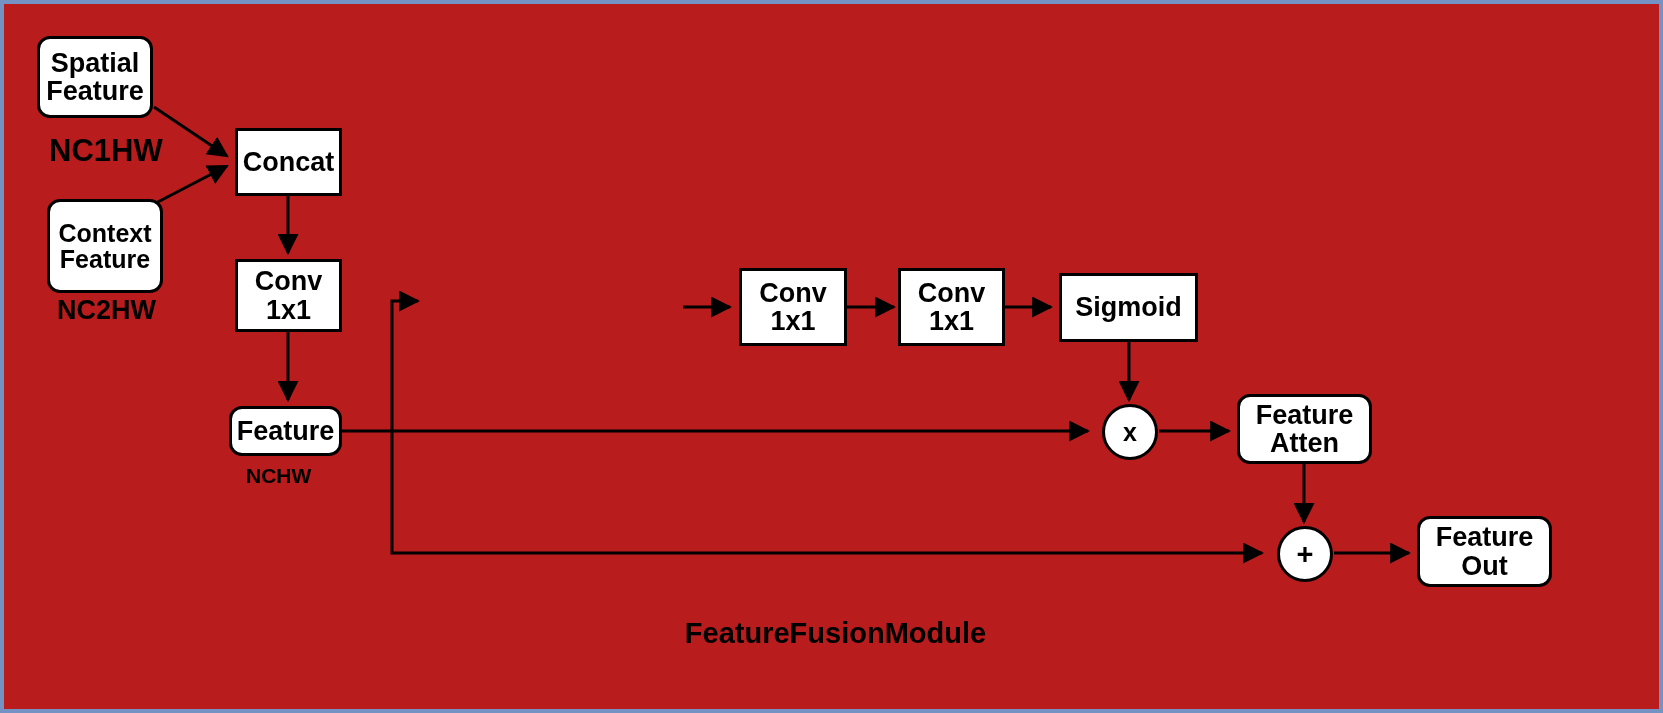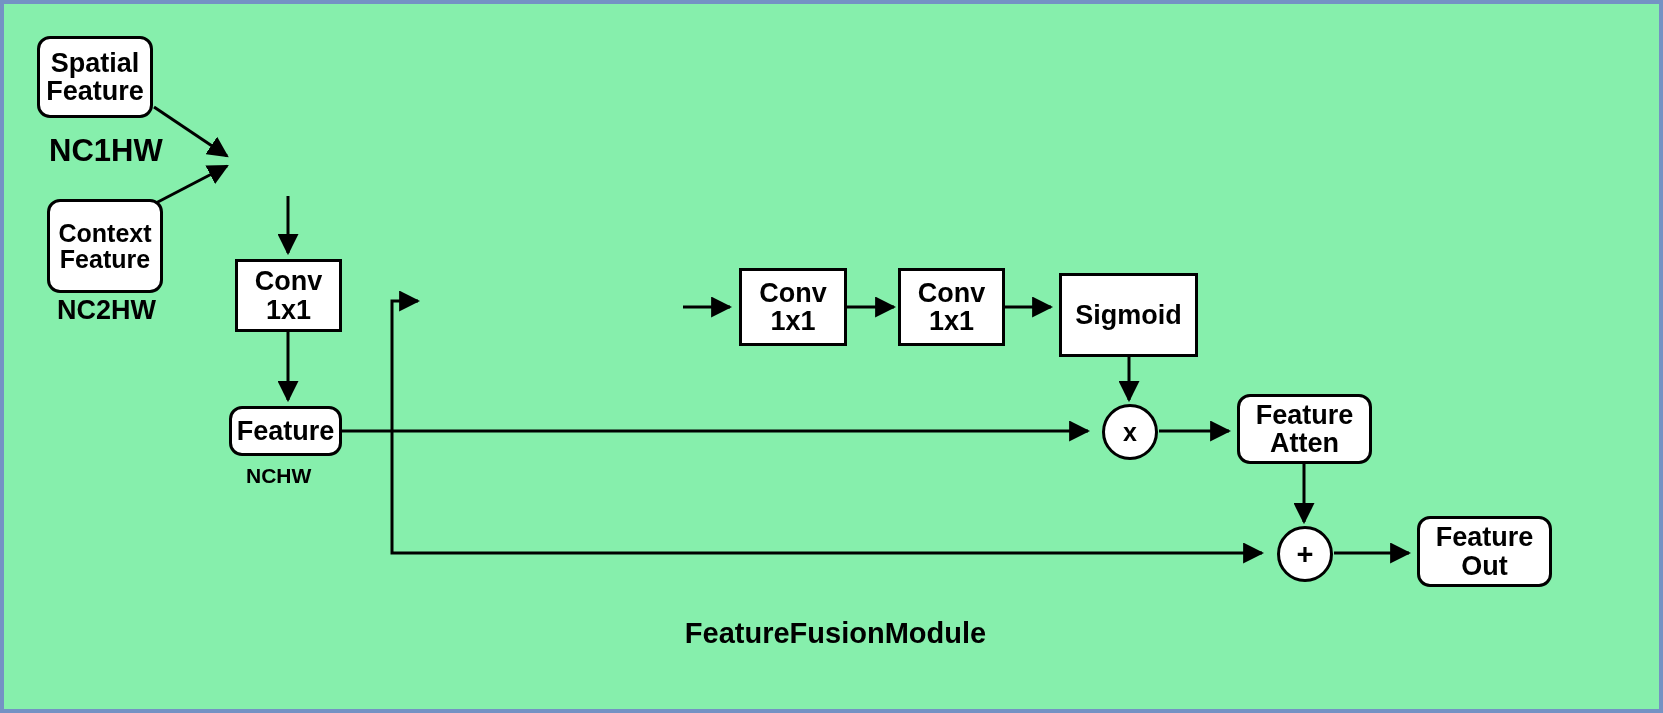--- a/index.html
+++ b/index.html
@@ -4,21 +4,21 @@
 <style>
   html, body {
     margin: 0;
     padding: 0;
     background: #ffffff;
   }
   #canvas {
     position: relative;
     width: 1663px;
     height: 713px;
-    background: #86efac;
+    background: #b91c1c;
     border: 4px solid #7492c4;
     box-sizing: border-box;
     overflow: hidden;
     font-family: "Liberation Sans", sans-serif;
   }
   #svg-layer {
     position: absolute;
     left: 0;
     top: 0;
     width: 1663px;
@@ -111,35 +111,36 @@
   </svg>
 
   <div class="node rounded" style="left:33px; top:32px; width:116px; height:82px; font-size:27px;">Spatial
 Feature</div>
   <div class="caption" style="left:45px; top:129px; font-size:31px;">NC1HW</div>
 
   <div class="node rounded" style="left:43px; top:195px; width:116px; height:94px; font-size:25px;">Context
 Feature</div>
   <div class="caption" style="left:53px; top:291px; font-size:27px;text-align:center;">NC2HW</div>
 
+  <div class="node" style="left:231px; top:124px; width:107px; height:68px; font-size:27px;">Concat</div>
 
   <div class="node" style="left:231px; top:255px; width:107px; height:73px; font-size:27px;">Conv
 1x1</div>
 
   <div class="node rounded" style="left:225px; top:402px; width:113px; height:50px; font-size:27px;">Feature</div>
   <div class="caption" style="left:242px; top:460px; font-size:21px;">NCHW</div>
 
 
   <div class="node" style="left:735px; top:264px; width:108px; height:78px; font-size:27px;">Conv
 1x1</div>
 
   <div class="node" style="left:894px; top:264px; width:107px; height:78px; font-size:27px;">Conv
 1x1</div>
 
-  <div class="node" style="left:1055px; top:269px; width:139px; height:84px; font-size:27px;">Sigmoid</div>
+  <div class="node" style="left:1055px; top:269px; width:139px; height:69px; font-size:27px;">Sigmoid</div>
 
   <div class="circle" style="left:1098px; top:400px; width:56px; height:56px; font-size:25px;">x</div>
 
   <div class="node rounded" style="left:1233px; top:390px; width:135px; height:70px; font-size:27px;">Feature
 Atten</div>
 
   <div class="circle" style="left:1273px; top:522px; width:56px; height:56px; font-size:29px;">+</div>
 
   <div class="node rounded" style="left:1413px; top:512px; width:135px; height:71px; font-size:27px;">Feature
 Out</div>

